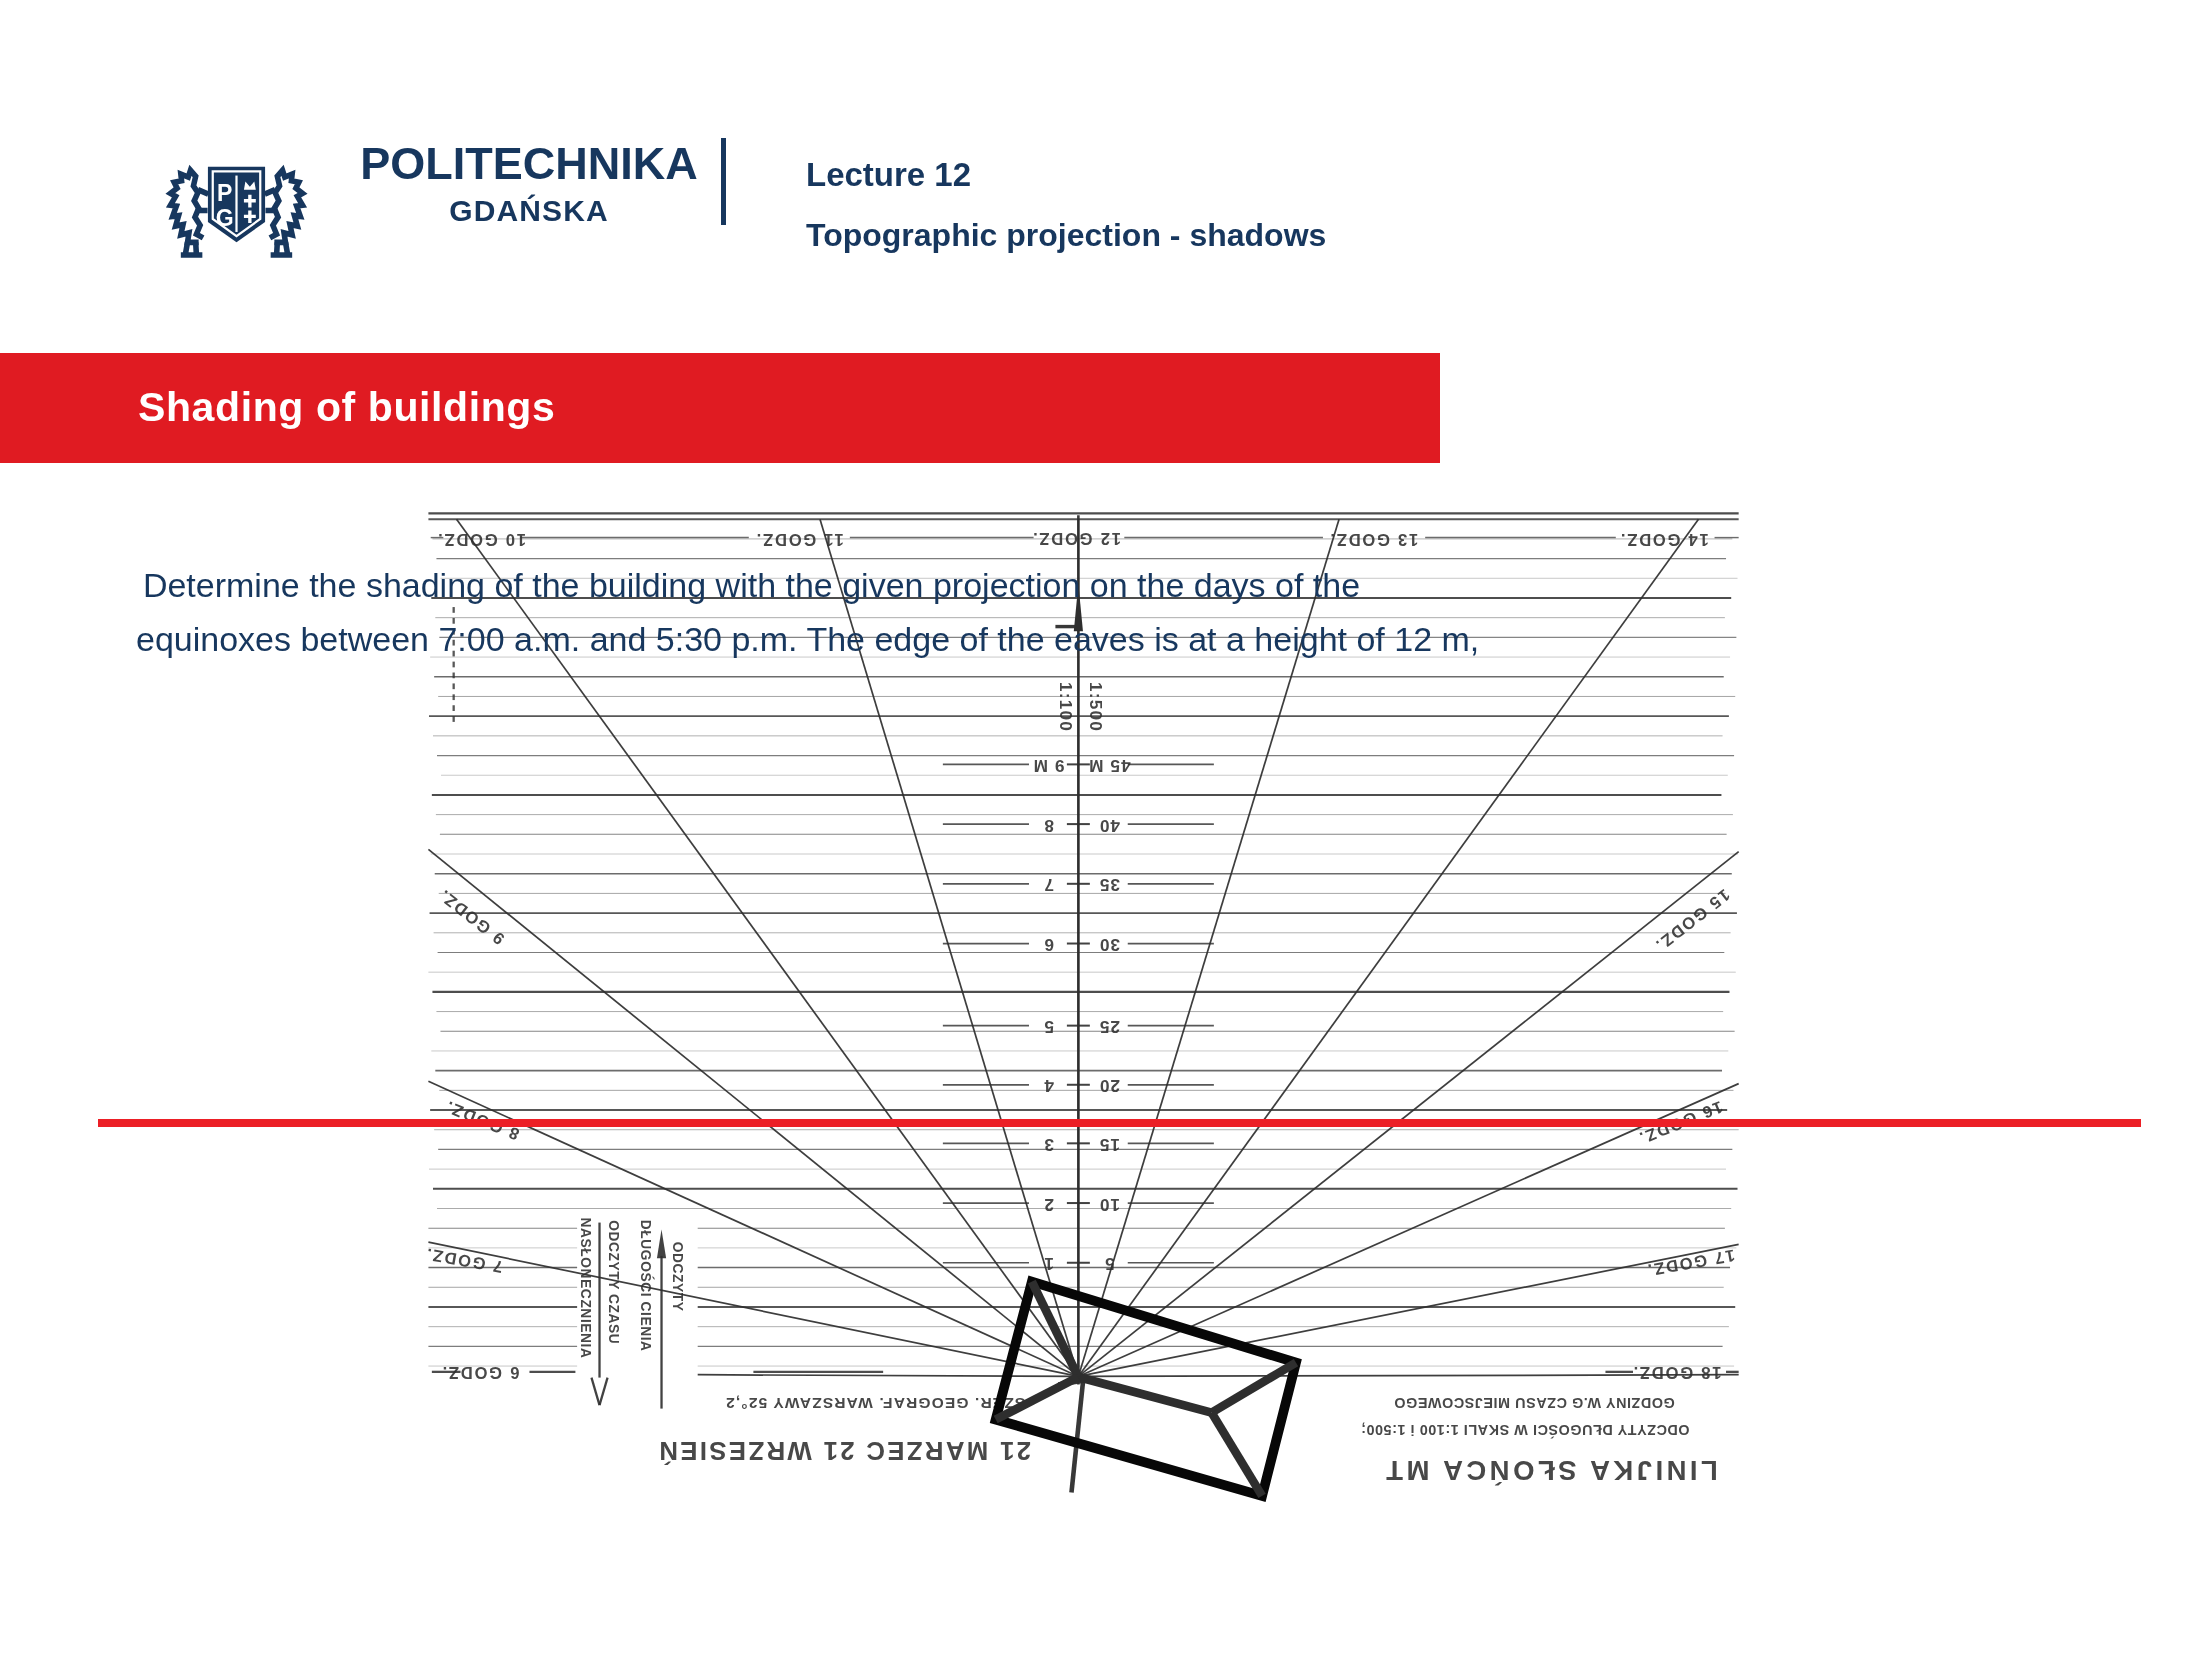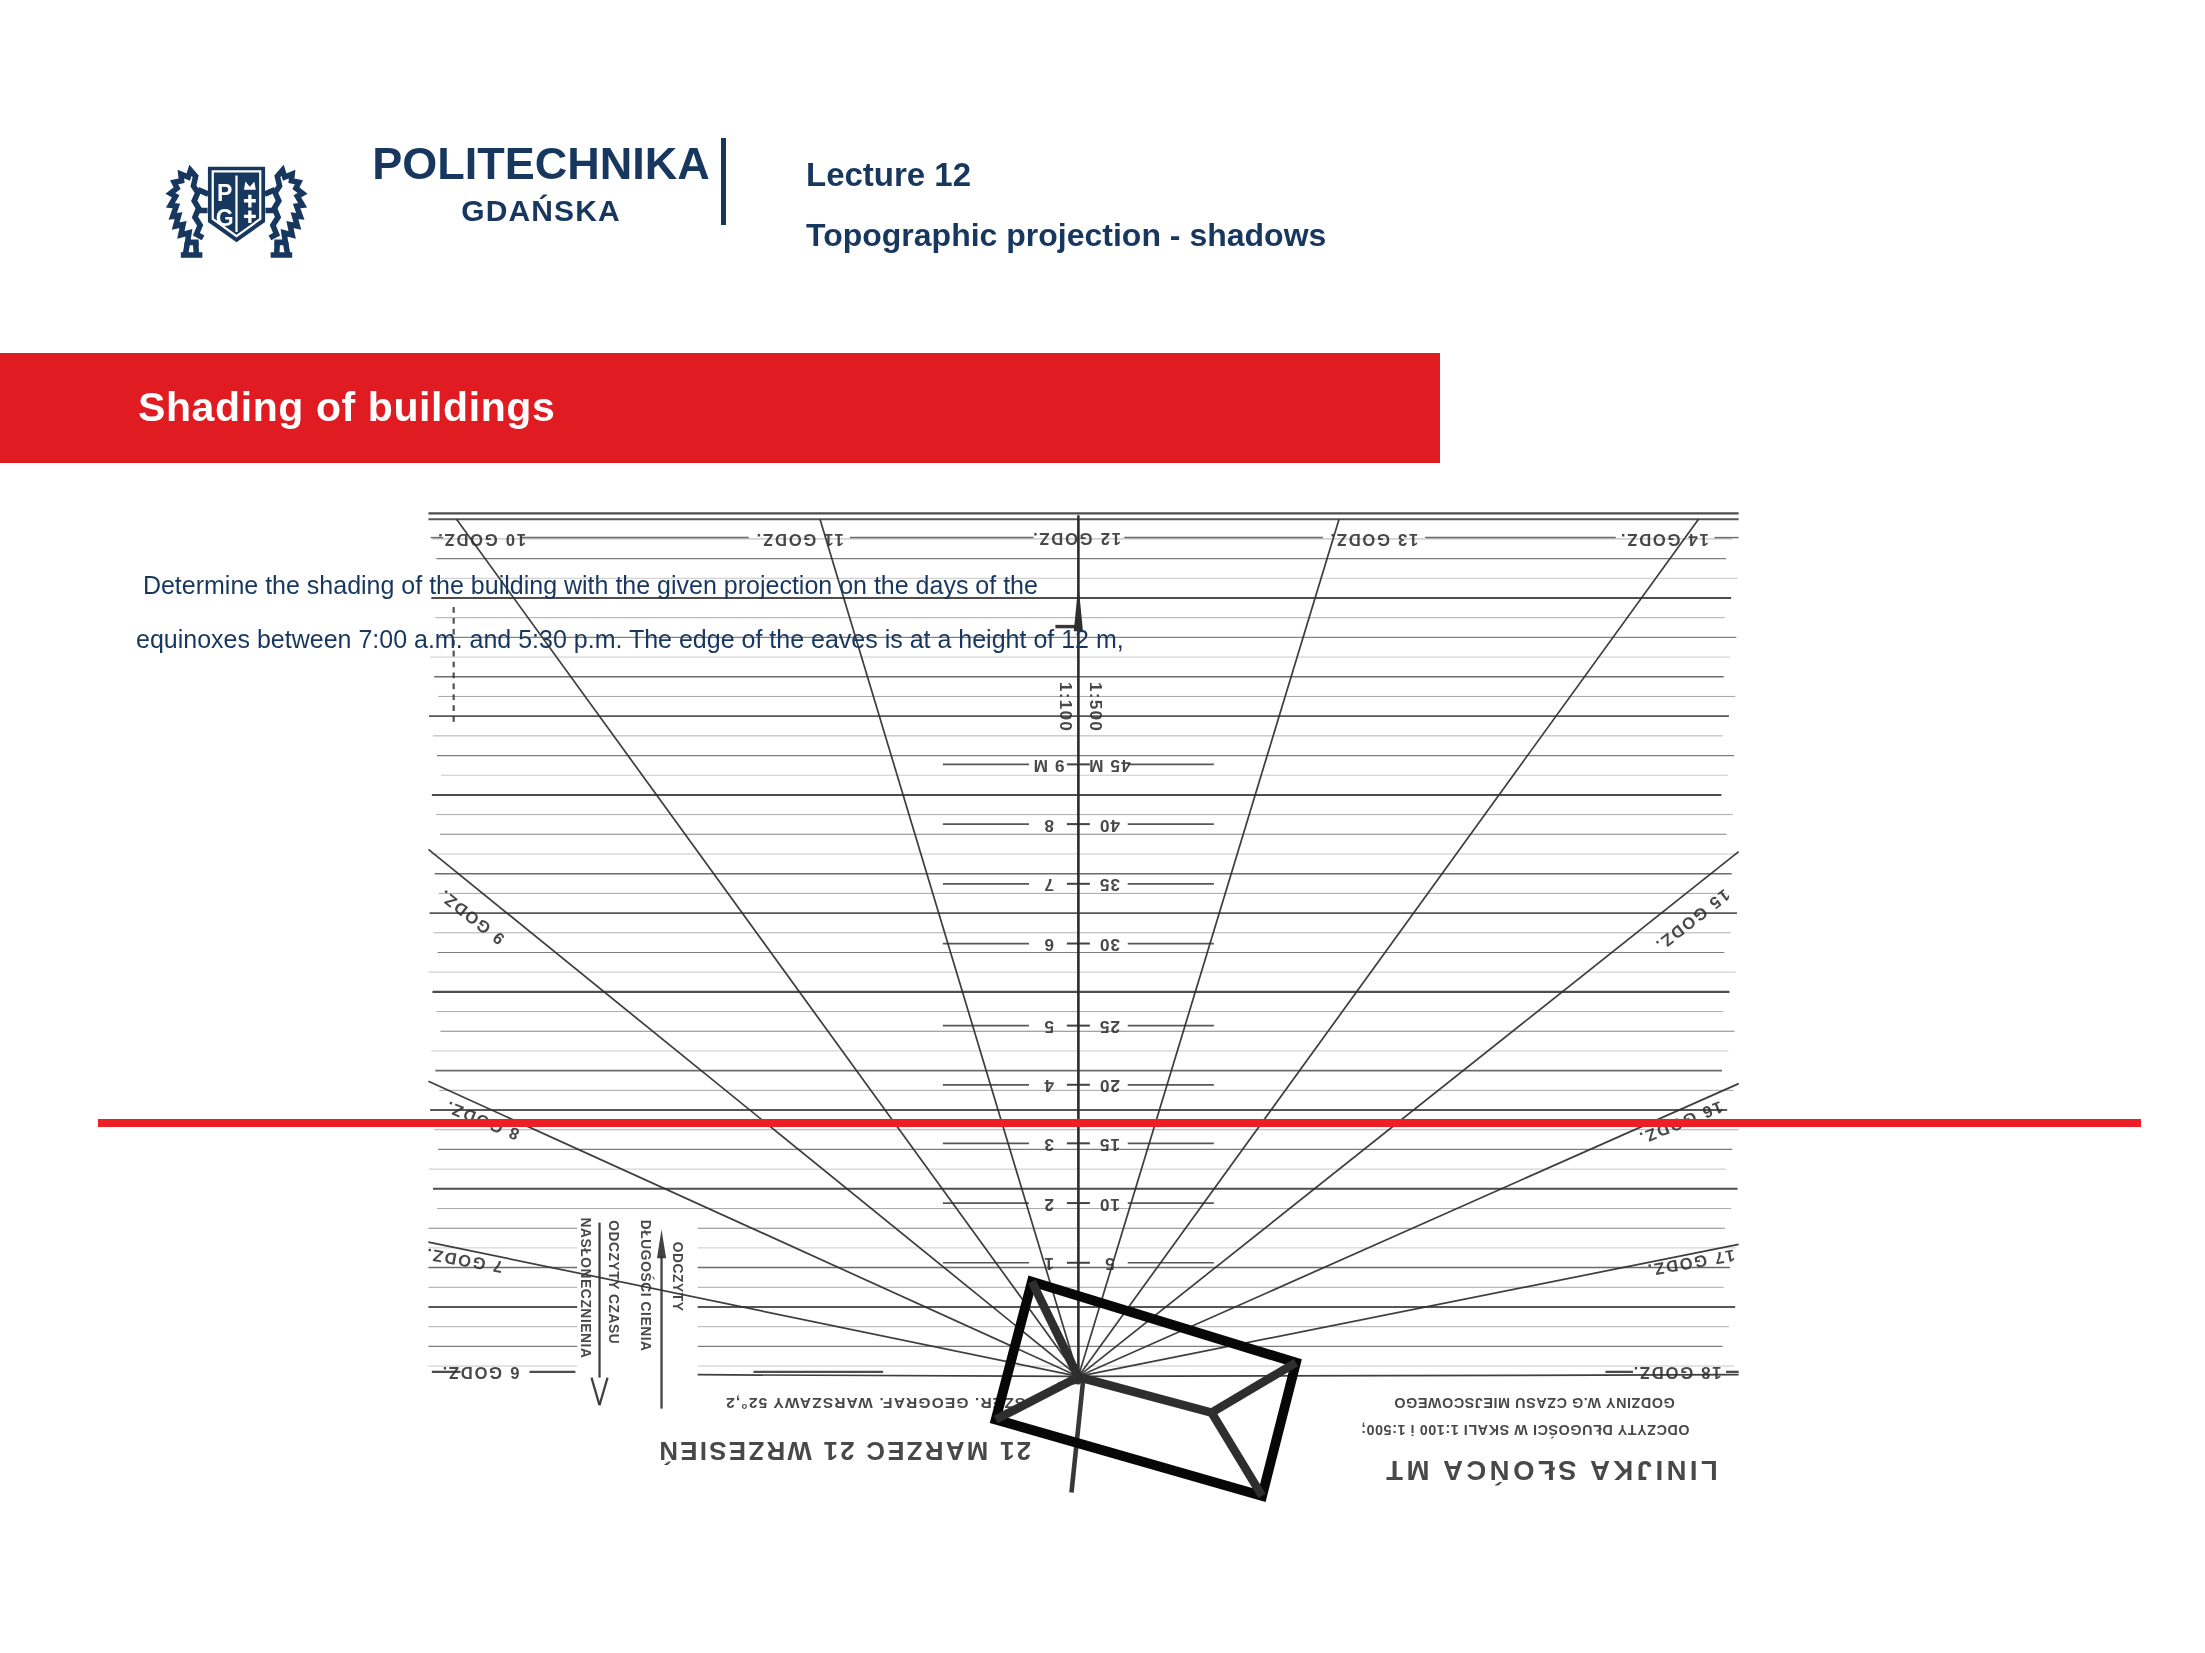--- a/index.html
+++ b/index.html
@@ -2,35 +2,35 @@
 <html style="--navy: #17375e; --ink: #2e2e2e;font-size:9.2px"><head>
 <meta charset="utf-8">
 <style>
   :root{ --navy:#17375e; --ink:#2e2e2e; }
   html,body{margin:0;padding:0;}
   body{background:#ffffff;}
   .slide{position:relative;width:2205px;height:1654px;background:#ffffff;overflow:hidden;
          font-family:"Liberation Sans", sans-serif;}
   
   .logo{position:absolute;left:140px;top:145px;width:193px;height:119px;}
-  .wordmark{position:absolute;left:356px;top:140px;width:370px;text-align:center;color:var(--navy);
+  .wordmark{position:absolute;left:344px;top:140px;width:370px;text-align:center;color:var(--navy);
             font-weight:bold;line-height:47px;}
   .wordmark .l1{font-size:45px;letter-spacing:0px;}
   .wordmark .l2{font-size:30px;letter-spacing:1.1px;}
   .vdivider{position:absolute;left:721px;top:138px;width:5.2px;height:87px;background:var(--navy);}
   .lecture{position:absolute;left:806px;top:136px;color:var(--navy);font-weight:bold;margin-top:22px;}
   .lecture .t1{font-size:33px;line-height:34px;margin-bottom:25px;}
   .lecture .t2{font-size:32px;line-height:36px;}
   
   .banner{position:absolute;left:0;top:353px;width:1440px;height:110px;background:#e01b22;}
   .banner .btitle{position:absolute;left:138px;top:50%;transform:translateY(-52%);
                   color:#ffffff;font-size:41px;font-weight:bold;letter-spacing:0.6px;}
   
   .bodytext{position:absolute;left:136px;top:558px;width:2021px;color:var(--navy);
-            font-size:25px;line-height:54px;z-index:3;}
+            font-size:34px;line-height:54px;z-index:3;}
   .bodytext .ln1{text-indent:6.9px;}
   
   #fig{position:absolute;left:402px;top:500px;width:1378px;height:1057px;z-index:1;}
   .redline{position:absolute;left:98px;top:1119px;width:2043px;height:7.5px;background:#ec1f26;z-index:2;}
 </style>
 </head>
 <body>
 
 <div class="slide">
 

